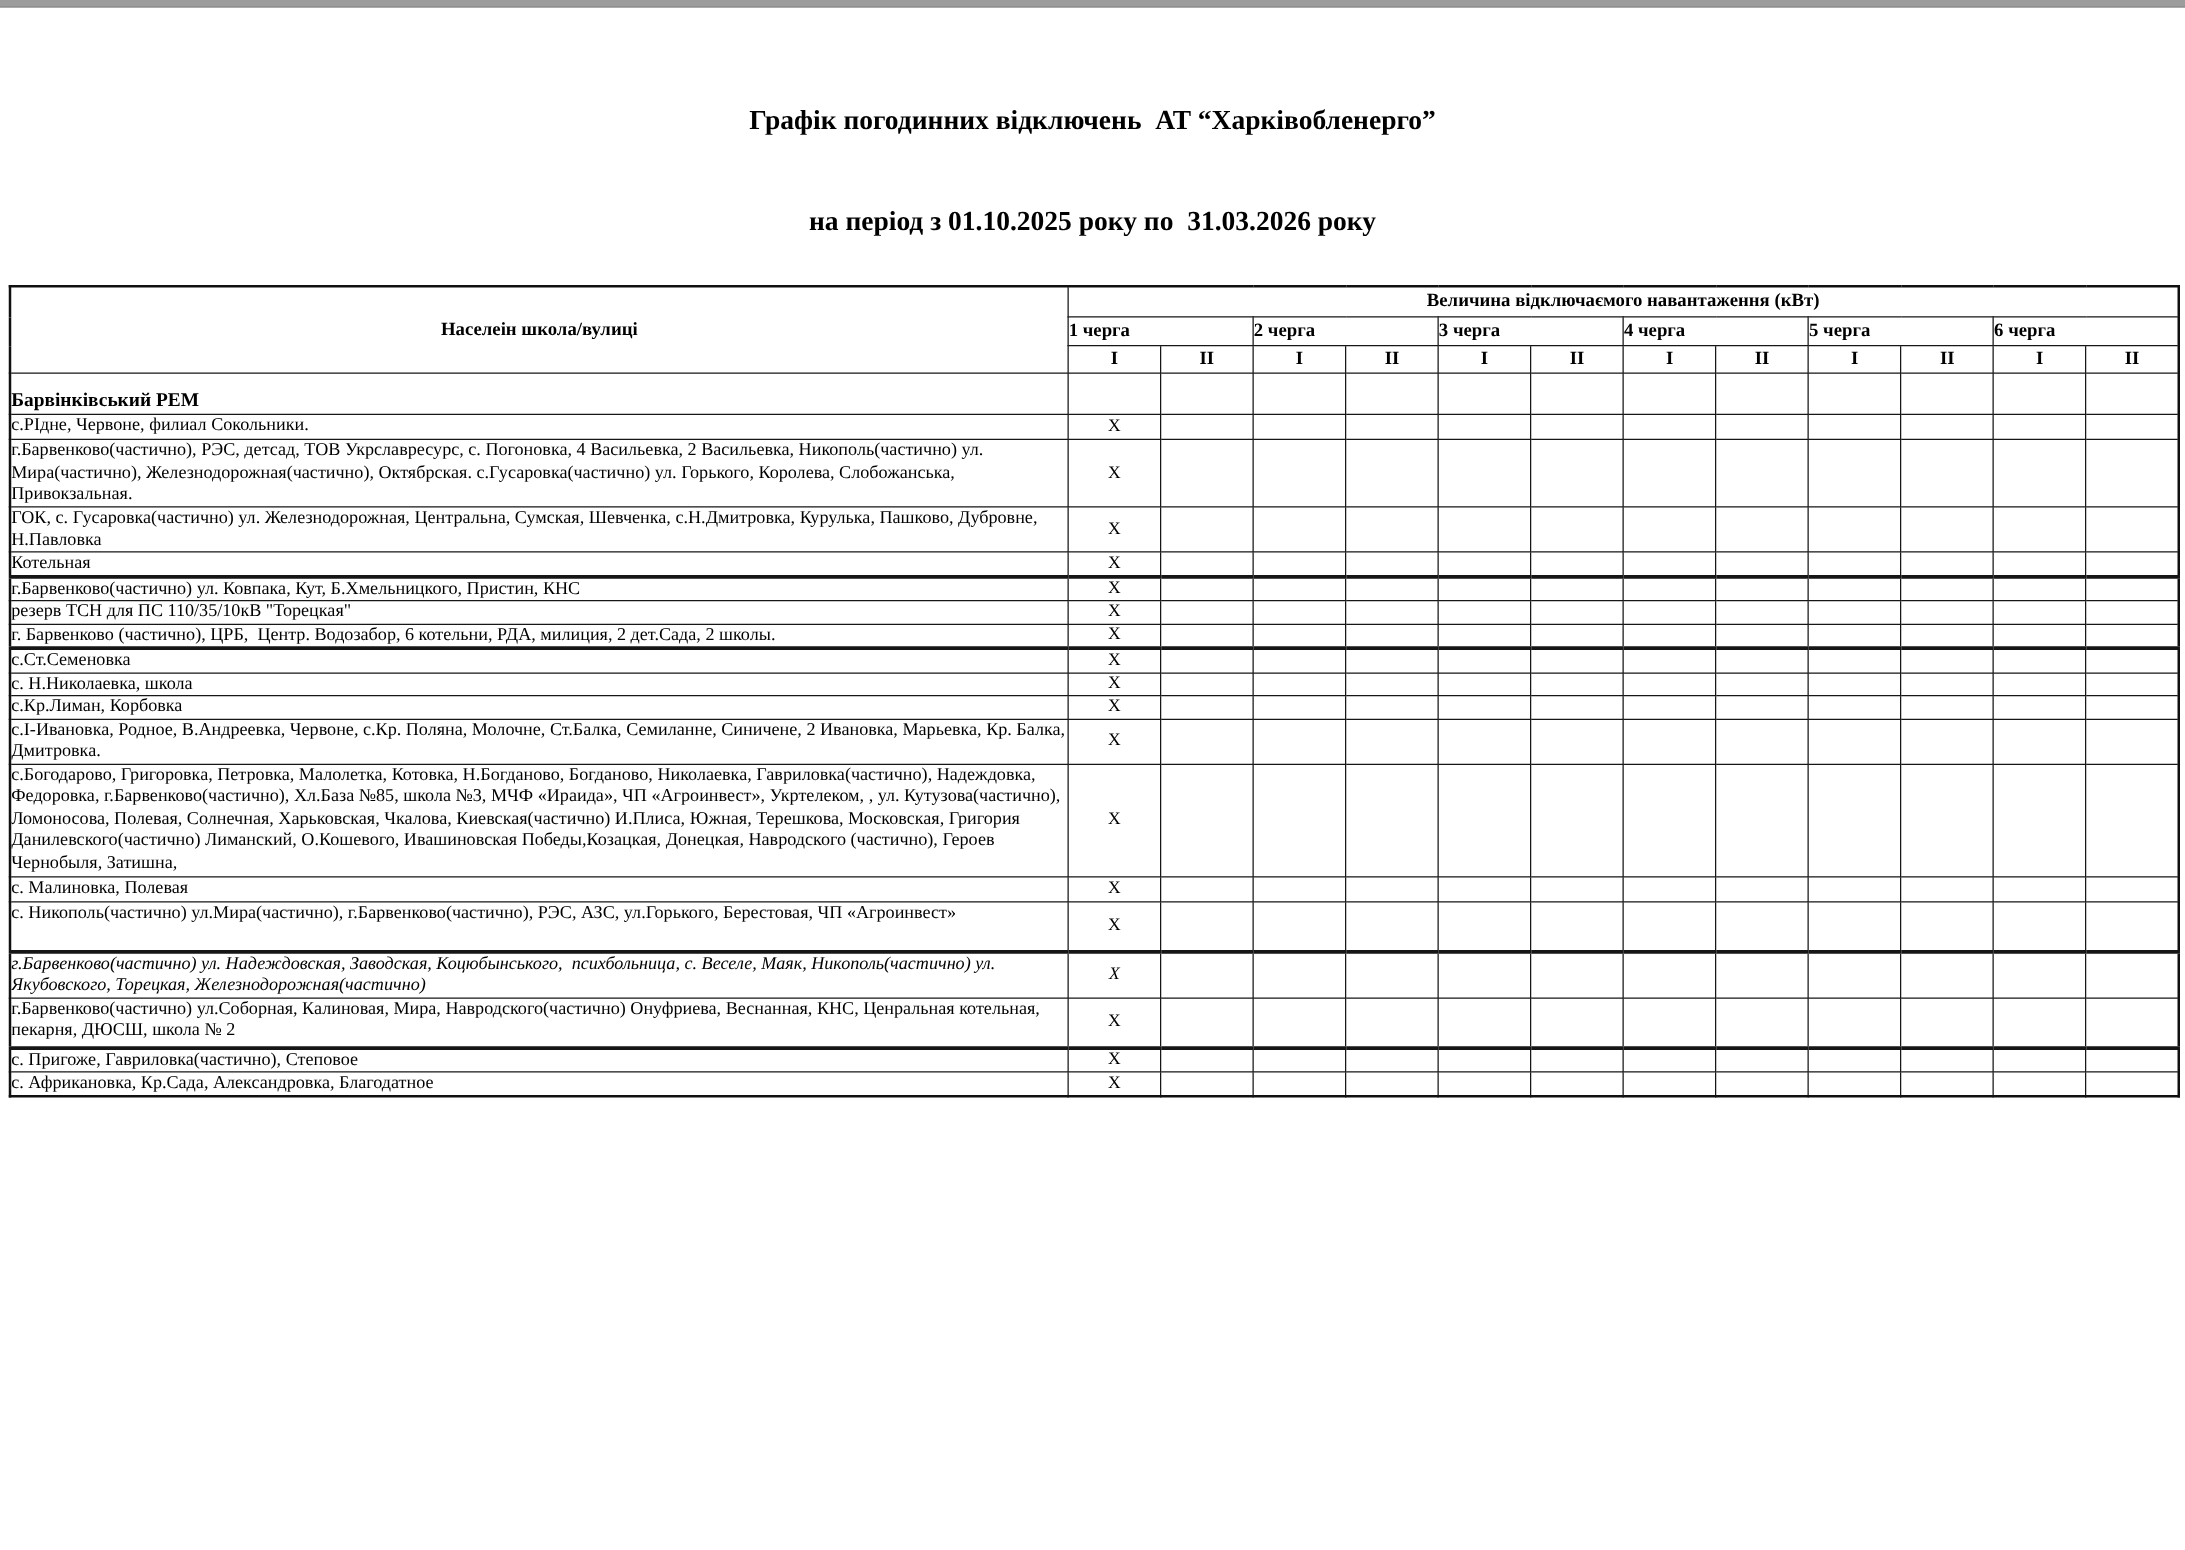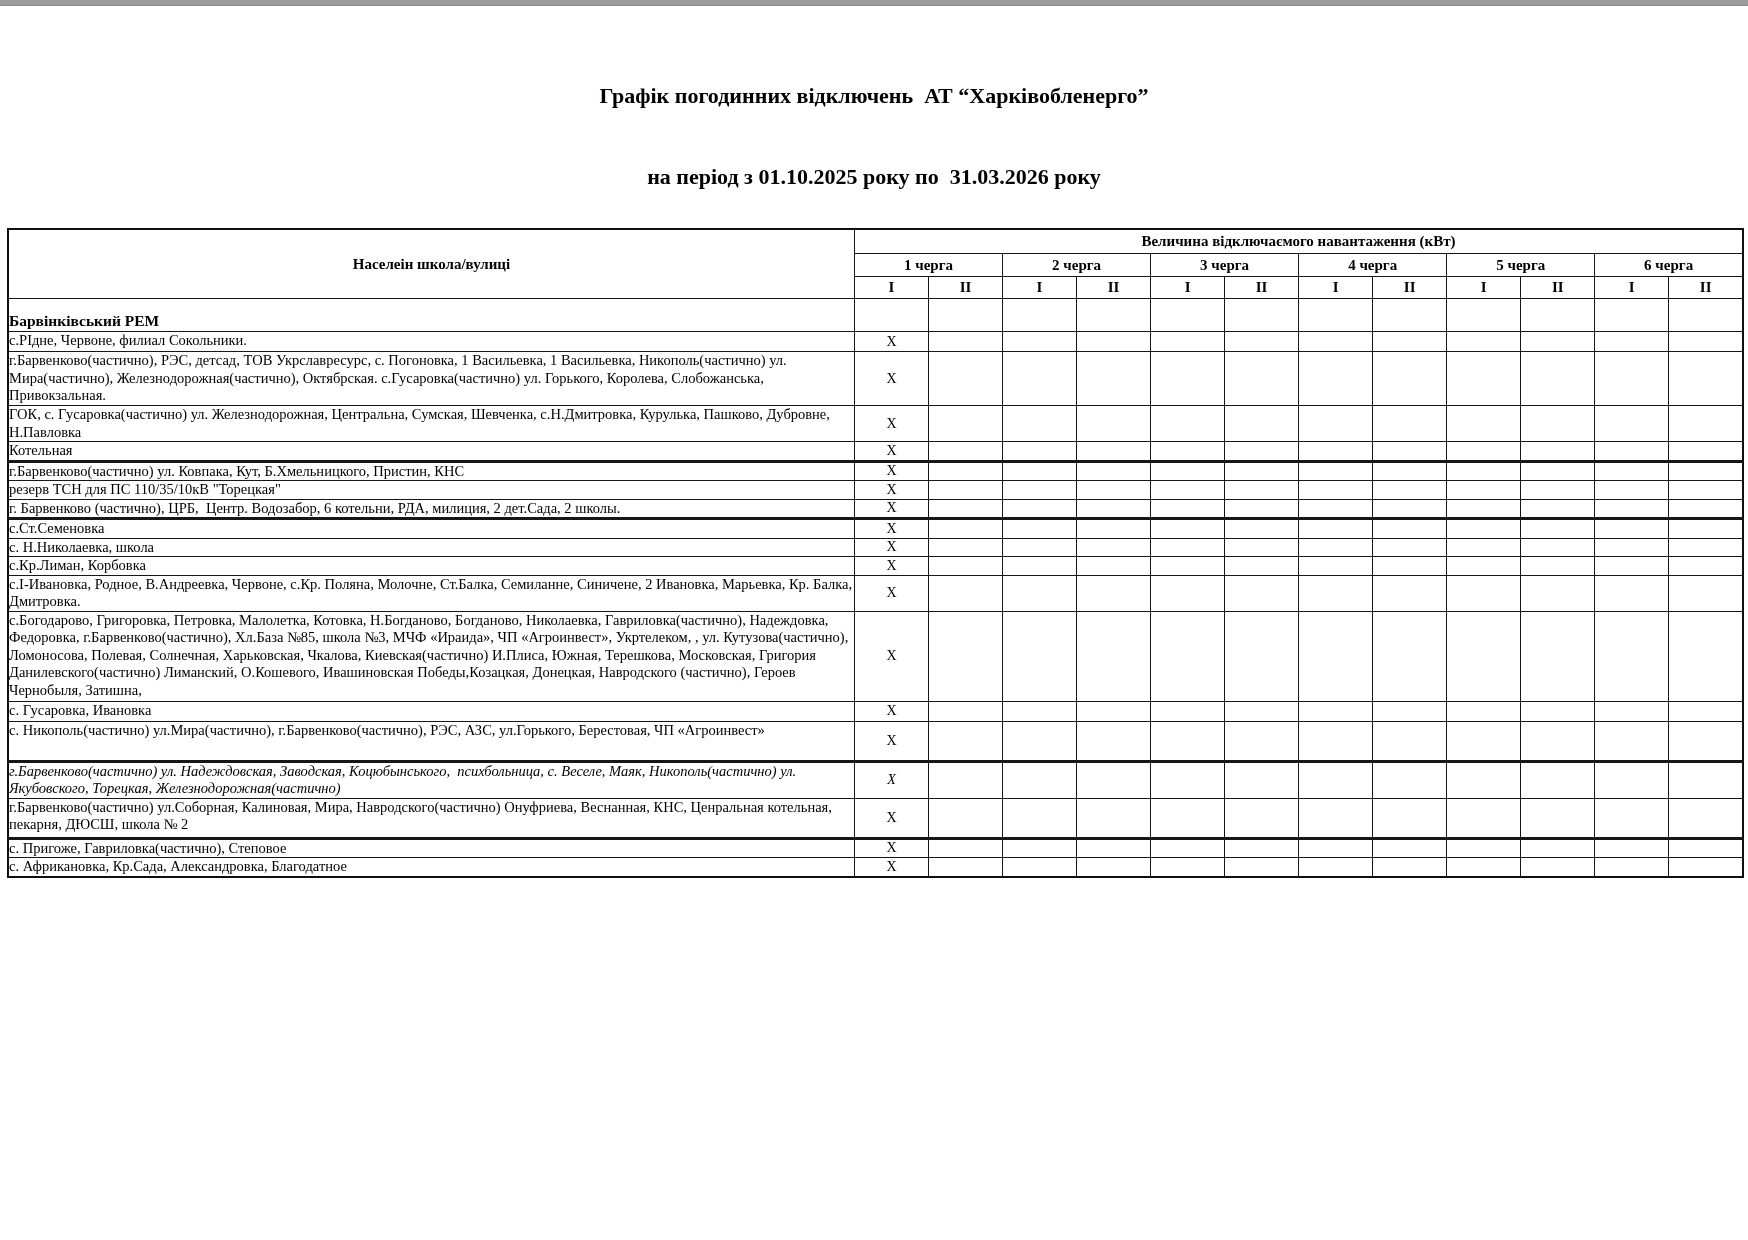--- a/index.html
+++ b/index.html
@@ -51,21 +51,21 @@
     font-weight: bold;
     font-size: 15px;
     height: 23px;
     text-align: center;
     vertical-align: middle;
   }
   th.queue-h {
     font-weight: bold;
     font-size: 15px;
     height: 22px;
-    text-align: center;
+    text-align: left;
     vertical-align: middle;
   }
   th.sub-h {
     font-weight: bold;
     font-size: 15px;
     height: 21px;
     text-align: center;
     vertical-align: middle;
     border-bottom: 3px solid #101010;
   }
@@ -169,21 +169,21 @@
         <td class="mark"></td>
         <td class="mark"></td>
         <td class="mark"></td>
         <td class="mark"></td>
         <td class="mark"></td>
         <td class="mark"></td>
         <td class="mark"></td>
         <td class="mark"></td>
       </tr>
       <tr style="height: 54px;">
-        <td class="name">г.Барвенково(частично), РЭС, детсад, ТОВ Укрславресурс, с. Погоновка, 1 Васильевка, 1 Васильевка, Никополь(частично) ул. Мира(частично), Железнодорожная(частично), Октябрская. с.Гусаровка(частично) ул. Горького, Королева, Слобожанська, Привокзальная.</td>
+        <td class="name">г.Барвенково(частично), РЭС, детсад, ТОВ Укрславресурс, с. Погоновка, 4 Васильевка, 2 Васильевка, Никополь(частично) ул. Мира(частично), Железнодорожная(частично), Октябрская. с.Гусаровка(частично) ул. Горького, Королева, Слобожанська, Привокзальная.</td>
         <td class="mark">X</td>
         <td class="mark"></td>
         <td class="mark"></td>
         <td class="mark"></td>
         <td class="mark"></td>
         <td class="mark"></td>
         <td class="mark"></td>
         <td class="mark"></td>
         <td class="mark"></td>
         <td class="mark"></td>
@@ -334,21 +334,21 @@
         <td class="mark"></td>
         <td class="mark"></td>
         <td class="mark"></td>
         <td class="mark"></td>
         <td class="mark"></td>
         <td class="mark"></td>
         <td class="mark"></td>
         <td class="mark"></td>
       </tr>
       <tr style="height: 20px;">
-        <td class="name">с. Гусаровка, Ивановка</td>
+        <td class="name">с. Малиновка, Полевая</td>
         <td class="mark">X</td>
         <td class="mark"></td>
         <td class="mark"></td>
         <td class="mark"></td>
         <td class="mark"></td>
         <td class="mark"></td>
         <td class="mark"></td>
         <td class="mark"></td>
         <td class="mark"></td>
         <td class="mark"></td>

